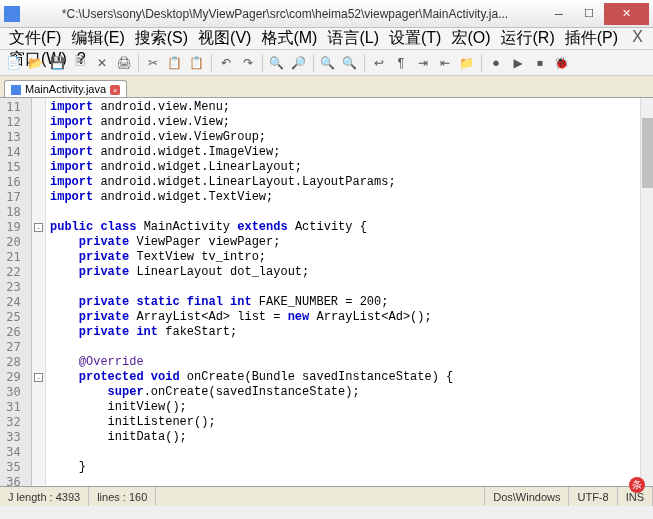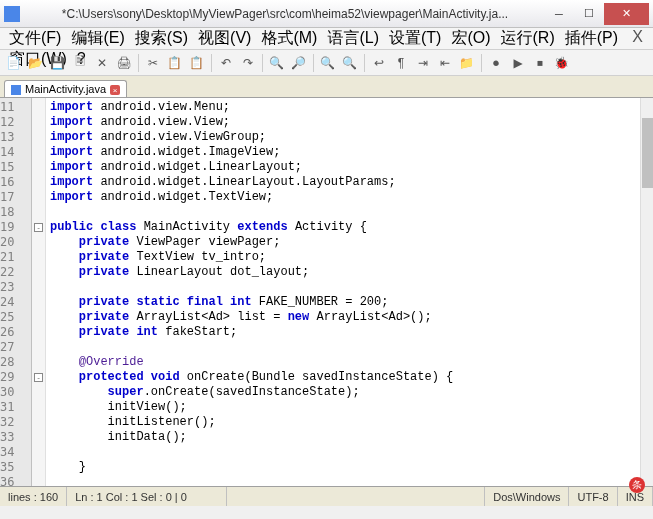--- a/index.html
+++ b/index.html
@@ -14,21 +14,21 @@
 .menuitem { padding:0 5px; cursor:default; white-space:nowrap; }
 .menu-x { margin-left:auto; padding:0 6px; color:#555; }
 .toolbar { background:#f3f3f3; height:26px; display:flex; align-items:center; padding:0 4px; gap:2px; border-bottom:1px solid #d0d0d0; }
 .tbtn { width:20px; height:20px; display:flex; align-items:center; justify-content:center; font-size:12px; color:#555; border:1px solid transparent; }
 .sep { width:1px; height:18px; background:#ccc; margin:0 2px; }
 .tabbar { background:#ece9d8; height:22px; display:flex; align-items:flex-end; padding:2px 4px 0; border-bottom:1px solid #a0a0a0; }
 .tab { background:#fff; border:1px solid #a0a0a0; border-bottom:none; padding:2px 6px; font-size:11px; display:flex; align-items:flex-end; gap:4px; border-radius:3px 3px 0 0; }
 .tab-icon { width:10px; height:10px; background:#4a86e8; }
 .tab-close { width:10px; height:10px; background:#d9534f; border-radius:2px; font-size:8px; color:#fff; display:flex; align-items:center; justify-content:center; }
 .editor { display:flex; background:#fff; height:388px; overflow:hidden; }
-.gutter { background:#e8e8e8; border-right:1px solid #c0c0c0; width:32px; text-align:left; padding:2px 4px 2px 0; color:#808080; font-family:Consolas,monospace; font-size:12px; line-height:15px; }
+.gutter { background:#e8e8e8; border-right:1px solid #c0c0c0; width:32px; text-align:center; padding:2px 4px 2px 0; color:#808080; font-family:Consolas,monospace; font-size:12px; line-height:15px; }
 .foldcol { width:14px; background:#f5f5f5; border-right:1px solid #e0e0e0; position:relative; }
 .foldmark { position:absolute; left:2px; width:9px; height:9px; border:1px solid #888; background:#fff; font-size:8px; line-height:7px; text-align:center; color:#666; }
 .code { flex:1; font-family:Consolas,"Courier New",monospace; font-size:12px; line-height:15px; padding:2px 12px 2px 4px; white-space:pre; color:#000; overflow:hidden; }
 .kw { color:#0000cc; font-weight:bold; }
 .num { color:#000000; }
 .ann { color:#4c1d95; }
 .statusbar { background:#ece9d8; border-top:1px solid #a0a0a0; height:20px; display:flex; align-items:center; font-size:11px; color:#333; }
 .sb-cell { padding:0 8px; border-right:1px solid #c0c0c0; height:100%; display:flex; align-items:center; }
 .sb-spacer { flex:1; border-right:1px solid #c0c0c0; height:100%; }
 .watermark { position:absolute; right:8px; bottom:26px; font-size:12px; color:#888; display:flex; align-items:center; gap:4px; }
@@ -132,19 +132,19 @@
 
 <div class="scrollbar-v">
   <div class="thumb"></div>
 </div>
 
 <div class="watermark">
   <span class="wm-icon">条</span>
 </div>
 
 <div class="statusbar">
+  <div class="sb-cell">J length : 4393</div>
   <div class="sb-cell">lines : 160</div>
-  <div class="sb-cell" style="min-width:160px">Ln : 1   Col : 1   Sel : 0 | 0</div>
   <div class="sb-spacer"></div>
   <div class="sb-cell">Dos\Windows</div>
   <div class="sb-cell">UTF-8</div>
   <div class="sb-cell">INS</div>
 </div>
 
 </body></html>

